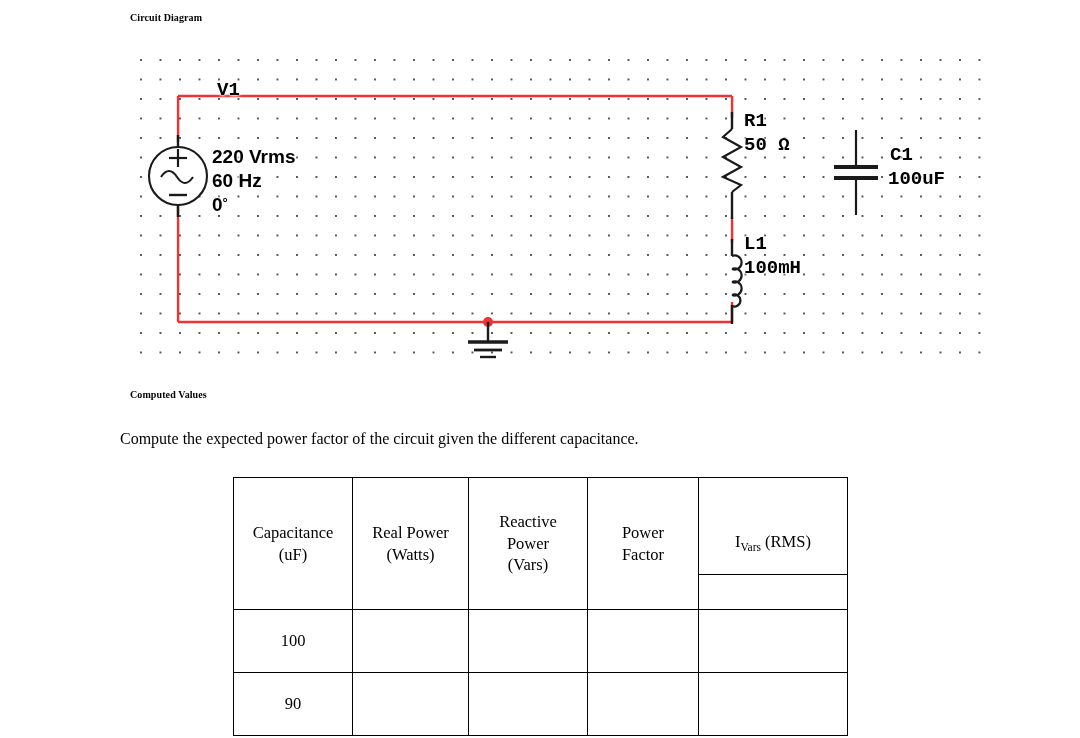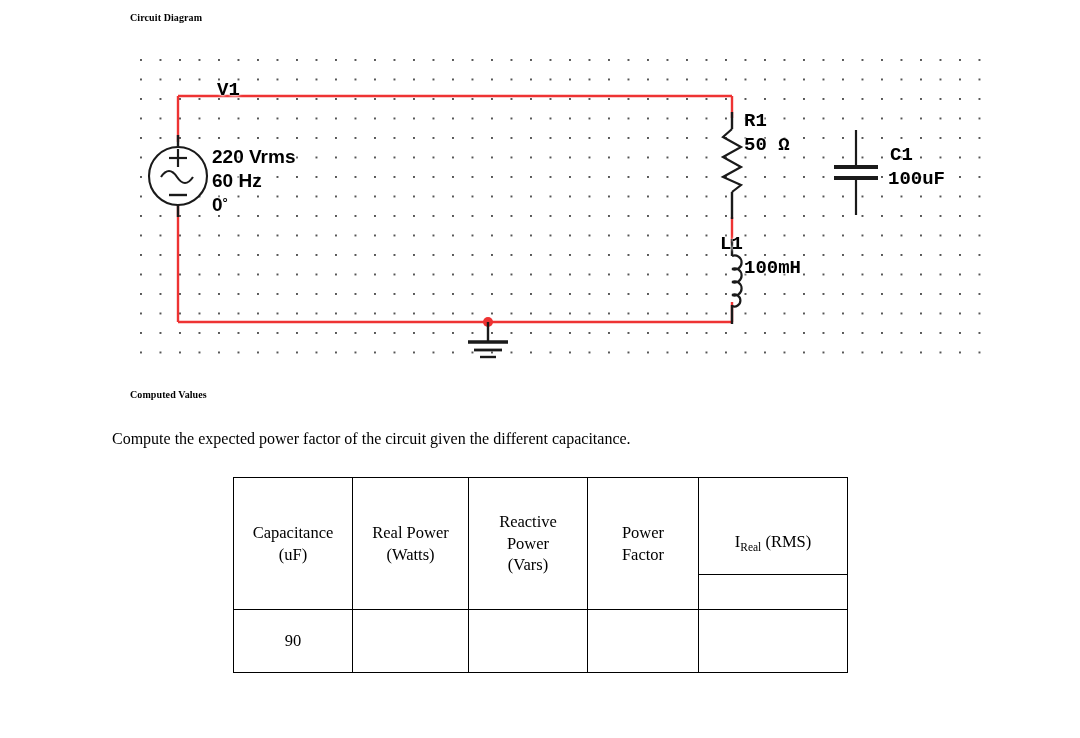--- a/index.html
+++ b/index.html
@@ -22,21 +22,21 @@
     font-weight: bold;
     font-size: 10px;
     letter-spacing: 0.1px;
     white-space: nowrap;
   }
   #heading-circuit { left: 130px; top: 12px; }
   #heading-computed { left: 130px; top: 389px; }
 
   #instruction-text {
     position: absolute;
-    left: 112px;
+    left: 120px;
     top: 430px;
     font-size: 16px;
     font-family: "Liberation Serif", "DejaVu Serif", serif;
     white-space: nowrap;
   }
 
   
   #circuit-canvas {
     position: absolute;
     left: 140px;
@@ -180,21 +180,21 @@
 
   <div class="src-line" style="left:72px; top:113px;">60 Hz</div>
 
   <div class="src-line" style="left:72px; top:137px;">
     <span>0</span><span class="deg-sym">°</span>
   </div>
 
   <div class="comp-label" style="left:604px; top:55px;">R1</div>
   <div class="comp-label" style="left:604px; top:79px;">50 Ω</div>
 
-  <div class="comp-label" style="left:580px; top:178px;">L1</div>
+  <div class="comp-label" style="left:604px; top:178px;">L1</div>
   <div class="comp-label" style="left:604px; top:202px;">100mH</div>
 
   <div class="comp-label" style="left:750px; top:89px;">C1</div>
   <div class="comp-label" style="left:748px; top:113px;text-align:right;">100uF</div>
 </div>
 
 <div class="section-heading" id="heading-computed">Computed Values</div>
 
 <div id="instruction-text">Compute the expected power factor of the circuit given the different capacitance.</div>
 
@@ -216,28 +216,35 @@
       </td>
       <td class="hdr-cell col-pf">
         <div>Power</div>
         <div>Factor</div>
       </td>
       <td class="hdr-cell col-itot" style="padding:0;">
         <table class="itot-inner">
           <tbody>
             <tr>
               <td class="sub-top">
-                <span>I</span><sub>Real</sub>&nbsp;<span>(RMS)</span>
+                <span>I</span><sub>Vars</sub>&nbsp;<span>(RMS)</span>
               </td>
             </tr>
           </tbody>
         </table>
       </td>
     </tr>
 
+    <tr>
+      <td class="body-cell col-cap">100</td>
+      <td class="body-cell col-real"></td>
+      <td class="body-cell col-react"></td>
+      <td class="body-cell col-pf"></td>
+      <td class="body-cell col-itot"></td>
+    </tr>
 
     <tr>
       <td class="body-cell col-cap">90</td>
       <td class="body-cell col-real"></td>
       <td class="body-cell col-react"></td>
       <td class="body-cell col-pf"></td>
       <td class="body-cell col-itot"></td>
     </tr>
   </tbody>
 </table>

